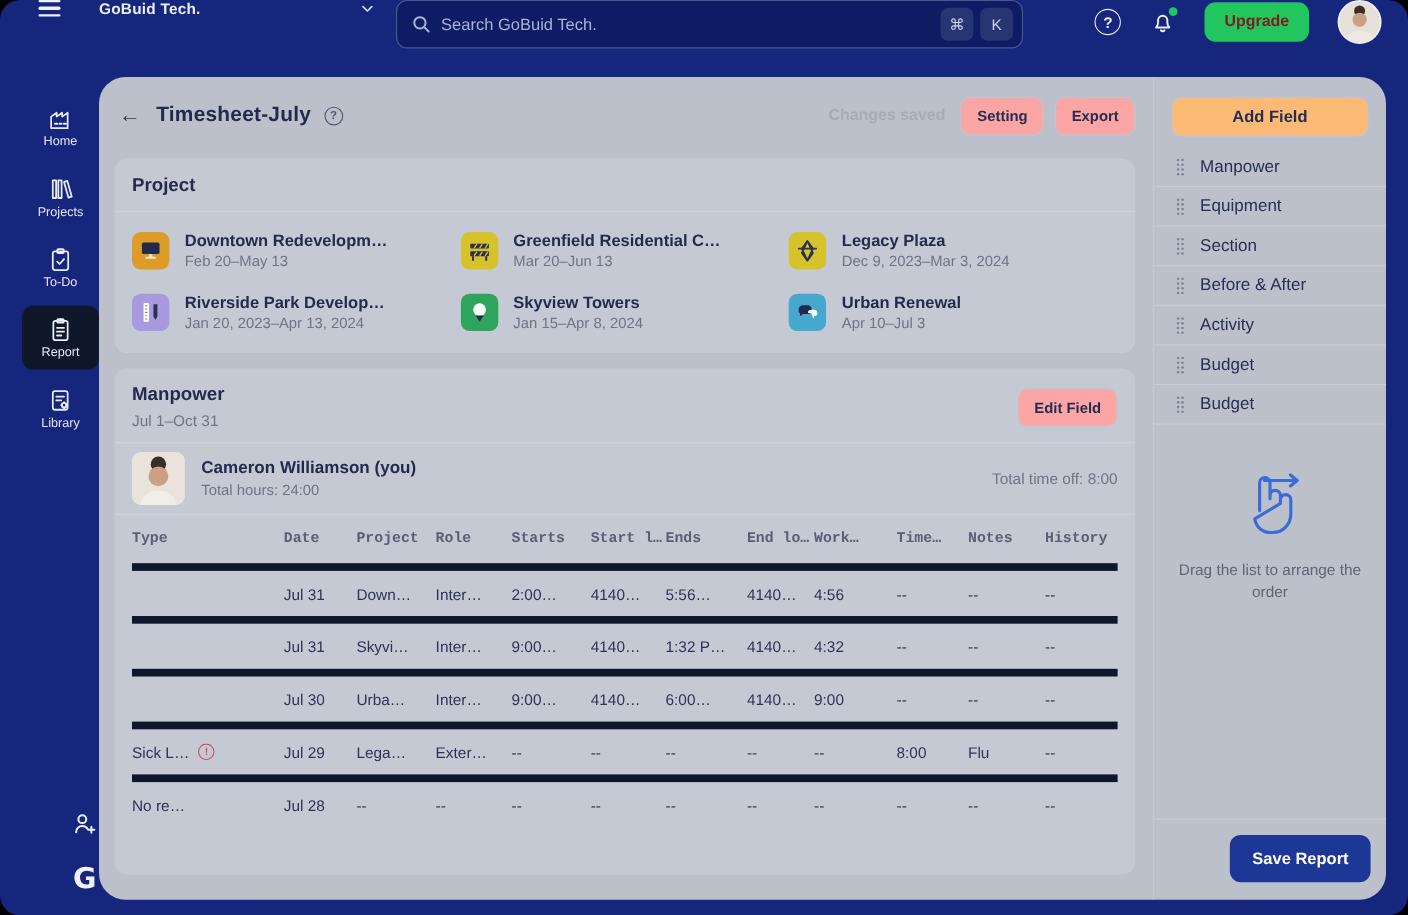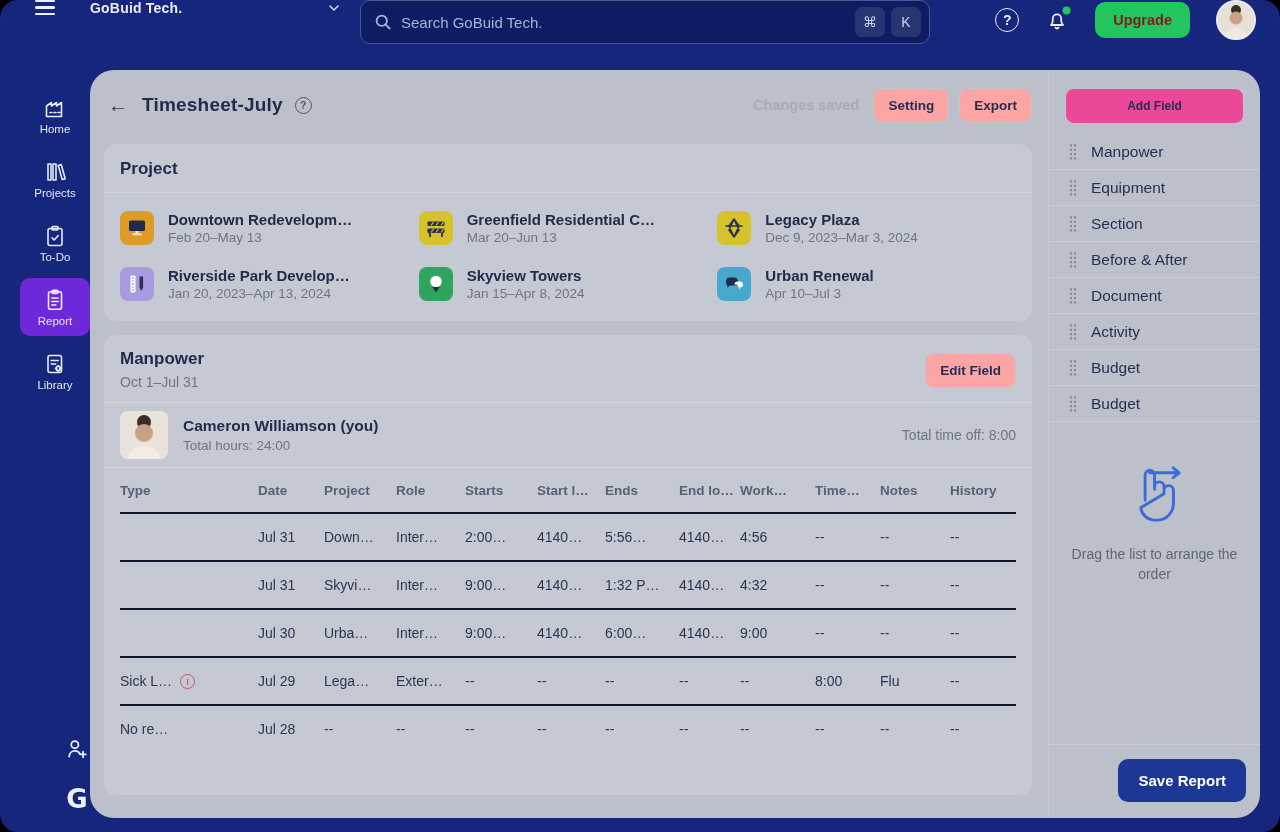--- a/index.html
+++ b/index.html
@@ -20,21 +20,21 @@
   .top-right { display:flex; align-items:center; margin-left:auto; margin-right:24px; gap:26px; }
   .help-circle { width:24px; height:24px; border:1.8px solid #e9edf9; border-radius:50%; color:#e9edf9; font-size:14px; font-weight:700; display:flex; align-items:center; justify-content:center; cursor:pointer; }
   .bell { position:relative; cursor:pointer; display:flex; }
   .upgrade-btn { background:var(--green,#22c55e); color:#7f1d1d; border:none; font-family:inherit; font-size:14.5px; font-weight:600; padding:10px 18px; border-radius:10px; cursor:pointer; }
   .avatar { width:40px; height:40px; border-radius:50%; overflow:hidden; background:#ddd3c8; border:2px solid #e9edf9; cursor:pointer; flex:none; }
 
   
   .sidebar { position:absolute; left:0; top:70px; bottom:0; width:90px; display:flex; flex-direction:column; align-items:flex-end; padding-top:16px; }
   .nav-item { width:70px; height:58px; margin-bottom:6px; display:flex; flex-direction:column; align-items:center; justify-content:center; gap:3px; border-radius:10px; cursor:pointer; }
   .nav-item span { color:#e2e7f6; font-size:11.5px; }
-  .nav-item.active { background:#6d28d9; }
+  .nav-item.active { background:#0f172a; }
   .side-bottom { margin-top:auto; margin-bottom:20px; display:flex; flex-direction:column; align-items:center; gap:24px; }
   .glogo { color:#eef1fb; font-size:26px; font-weight:700; line-height:1; cursor:pointer; font-family:"DejaVu Sans",sans-serif; }
 
   
   .surface { position:absolute; left:90px; top:70px; right:20px; bottom:14px; background:#bcc0cb; border-radius:24px; overflow:hidden; }
   .main { position:absolute; left:0; top:0; bottom:0; right:212px; padding:10px 16px 0 14px; overflow:hidden; }
 
   .page-head { height:50px; display:flex; align-items:center; }
   .back-arrow { font-size:20px; color:#2c3454; cursor:pointer; margin:0 14px 0 4px; }
   .page-title { font-size:19px; font-weight:700; color:#232b4d; letter-spacing:.2px; }
@@ -60,28 +60,28 @@
   .mp-head .ghost-btn { margin-left:auto; margin-top:4px; }
   .person-row { display:flex; align-items:center; padding:8px 16px; border-bottom:1px solid #d2d5dd; }
   .person-avatar { width:48px; height:48px; border-radius:8px; overflow:hidden; background:#e3ddd6; flex:none; }
   .person-info { margin-left:15px; }
   .person-name { font-size:15.5px; font-weight:600; color:#232b4d; }
   .person-hours { font-size:13.5px; color:#6e7487; margin-top:3px; }
   .person-timeoff { margin-left:auto; font-size:14px; color:#6e7487; }
 
   .ttable { padding:0 16px; --cols:138px 66px 72px 69px 72px 68px 74px 61px 75px 65px 70px 1fr; }
   .thead { display:grid; grid-template-columns:var(--cols); height:44px; align-items:center; }
-  .thead div { font-size:13.5px; font-weight:600; color:#596075; }
-  .trow { display:grid; grid-template-columns:var(--cols); height:48px; align-items:center; border-top:2px solid #0f172a;text-align:center; }
+  .thead div { font-size:13.5px; font-weight:600; color:#596075;font-family:Liberation Mono, monospace; }
+  .trow { display:grid; grid-template-columns:var(--cols); height:48px; align-items:center; border-top:7px solid #0f172a;text-align:center; }
   .trow div { font-size:14px; color:#2d3454; display:flex; align-items:center; gap:8px; white-space:nowrap; overflow:hidden; }
   .warn-ic { width:15px; height:15px; border:1.5px solid #d2506e; border-radius:50%; color:#d2506e; font-size:9.5px; font-weight:700; display:inline-flex; align-items:center; justify-content:center; flex:none; }
 
   
   .rpanel { position:absolute; top:0; right:0; bottom:0; width:212px; border-left:1px solid #c6c9d3; }
-  .addfield-btn { display:block; width:calc(100% - 32px); margin:18px 16px 10px; height:36px; background:#ec4899; border:1px solid #c2c5d0; border-radius:9px; color:#252e52; font-family:inherit; font-size:12px; font-weight:600; cursor:pointer; }
+  .addfield-btn { display:block; width:calc(100% - 32px); margin:18px 16px 10px; height:36px; background:#fdba74; border:1px solid #c2c5d0; border-radius:9px; color:#252e52; font-family:inherit; font-size:15px; font-weight:600; cursor:pointer; }
   .field-list { }
   .field-item { height:36px; display:flex; align-items:center; gap:14px; padding-left:20px; border-bottom:1px solid #c9ccd6; cursor:grab; }
   .field-item span.lbl { font-size:15.5px; font-weight:500; color:#272f55; }
   .drag-block { margin-top:42px; display:flex; flex-direction:column; align-items:center; }
   .drag-hint { margin-top:14px; width:176px; text-align:center; font-size:14px; line-height:1.45; color:#5f6576; }
   .panel-footer { position:absolute; left:0; right:0; bottom:0; height:74px; border-top:1px solid #c9ccd6; }
   .save-btn { position:absolute; right:14px; top:14px; background:#1c3796; border:none; border-radius:10px; color:#fff; font-family:inherit; font-size:15px; font-weight:600; padding:13px 20px; cursor:pointer; }
 </style>
 </head>
 <body>
@@ -286,21 +286,21 @@
               </div>
           </div>
 
         </div>
       </div>
 
       <div class="card" style="height:460px; overflow:hidden;">
         <div class="mp-head">
           <div>
             <div class="card-title">Manpower</div>
-            <div class="mp-range">Oct 1–Jul 31</div>
+            <div class="mp-range">Jul 1–Oct 31</div>
           </div>
           <button class="ghost-btn">Edit Field</button>
         </div>
 
         <div class="person-row">
           <div class="person-avatar">
             <svg width="48" height="48" viewBox="0 0 48 48">
                 <rect width="48" height="48" fill="#e9e3db"></rect>
                 <circle cx="24" cy="11" r="7" fill="#3a2e28"></circle>
                 <circle cx="24" cy="22" r="9" fill="#caa183"></circle>
@@ -586,33 +586,20 @@
             <svg width="8" height="18" viewBox="0 0 8 18">
               <circle cx="2" cy="2.5" r="1.15" fill="#7d8295"></circle>
               <circle cx="6" cy="2.5" r="1.15" fill="#7d8295"></circle>
               <circle cx="2" cy="6.8" r="1.15" fill="#7d8295"></circle>
               <circle cx="6" cy="6.8" r="1.15" fill="#7d8295"></circle>
               <circle cx="2" cy="11.1" r="1.15" fill="#7d8295"></circle>
               <circle cx="6" cy="11.1" r="1.15" fill="#7d8295"></circle>
               <circle cx="2" cy="15.399999999999999" r="1.15" fill="#7d8295"></circle>
               <circle cx="6" cy="15.399999999999999" r="1.15" fill="#7d8295"></circle>
             </svg>
-            <span class="lbl">Document</span>
-          </div>
-          <div class="field-item">
-            <svg width="8" height="18" viewBox="0 0 8 18">
-              <circle cx="2" cy="2.5" r="1.15" fill="#7d8295"></circle>
-              <circle cx="6" cy="2.5" r="1.15" fill="#7d8295"></circle>
-              <circle cx="2" cy="6.8" r="1.15" fill="#7d8295"></circle>
-              <circle cx="6" cy="6.8" r="1.15" fill="#7d8295"></circle>
-              <circle cx="2" cy="11.1" r="1.15" fill="#7d8295"></circle>
-              <circle cx="6" cy="11.1" r="1.15" fill="#7d8295"></circle>
-              <circle cx="2" cy="15.399999999999999" r="1.15" fill="#7d8295"></circle>
-              <circle cx="6" cy="15.399999999999999" r="1.15" fill="#7d8295"></circle>
-            </svg>
             <span class="lbl">Activity</span>
           </div>
           <div class="field-item">
             <svg width="8" height="18" viewBox="0 0 8 18">
               <circle cx="2" cy="2.5" r="1.15" fill="#7d8295"></circle>
               <circle cx="6" cy="2.5" r="1.15" fill="#7d8295"></circle>
               <circle cx="2" cy="6.8" r="1.15" fill="#7d8295"></circle>
               <circle cx="6" cy="6.8" r="1.15" fill="#7d8295"></circle>
               <circle cx="2" cy="11.1" r="1.15" fill="#7d8295"></circle>
               <circle cx="6" cy="11.1" r="1.15" fill="#7d8295"></circle>

